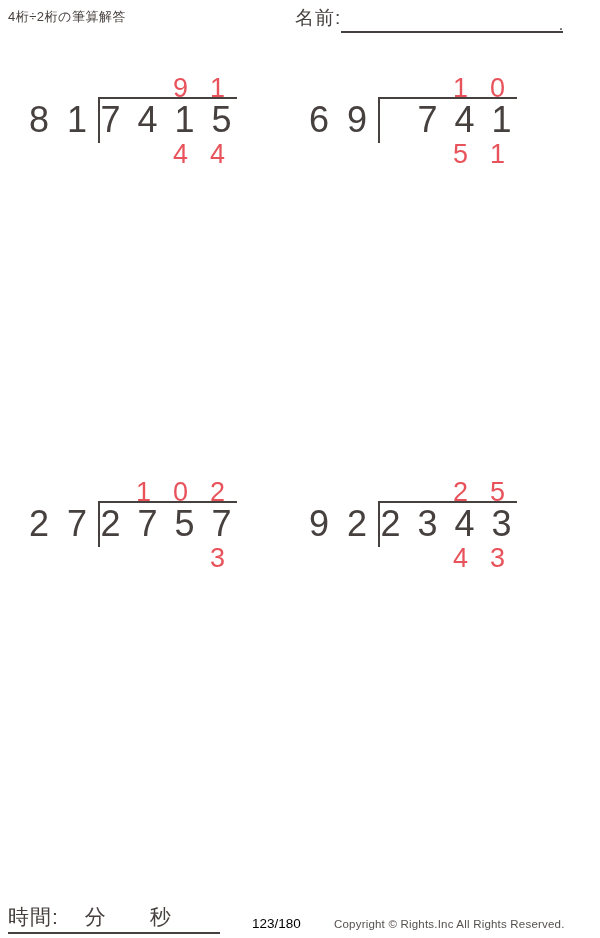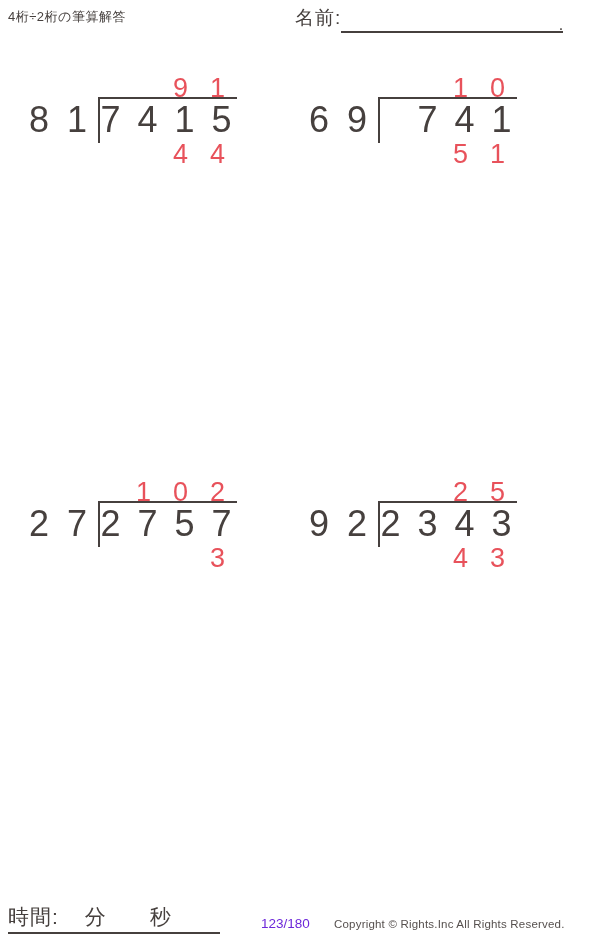--- a/index.html
+++ b/index.html
@@ -29,21 +29,21 @@
   .drow{left:72px;top:26px;grid-template-columns:repeat(4,37px);height:38px;font-size:36px;}
   .vrow{left:0;top:26px;grid-template-columns:repeat(2,38px);height:38px;font-size:36px;}
   .hline{position:absolute;left:78px;top:24px;width:139px;height:2px;background:#46403e;}
   .vline{position:absolute;left:78px;top:24px;width:2px;height:46px;background:#46403e;}
 
   
   .time-block{left:8px;top:903px;width:212px;height:29px;border-bottom:2px solid #46403e;
               display:flex;font-size:21px;letter-spacing:1px;}
   .min-label{margin-left:26px;}
   .sec-label{margin-left:43px;}
-  .page-num{left:261px;top:916px;font-size:13.5px;color:#6d28d9;}
+  .page-num{left:252px;top:916px;font-size:13.5px;color:#000000;}
   .copyright{left:334px;top:918px;font-size:11.5px;color:#56504e;letter-spacing:0.2px;}
 </style>
 </head>
 <body>
 
 <div class="page">
 
   <div class="abs title">4桁÷2桁の筆算解答</div>
 
   <div class="abs name-block">

